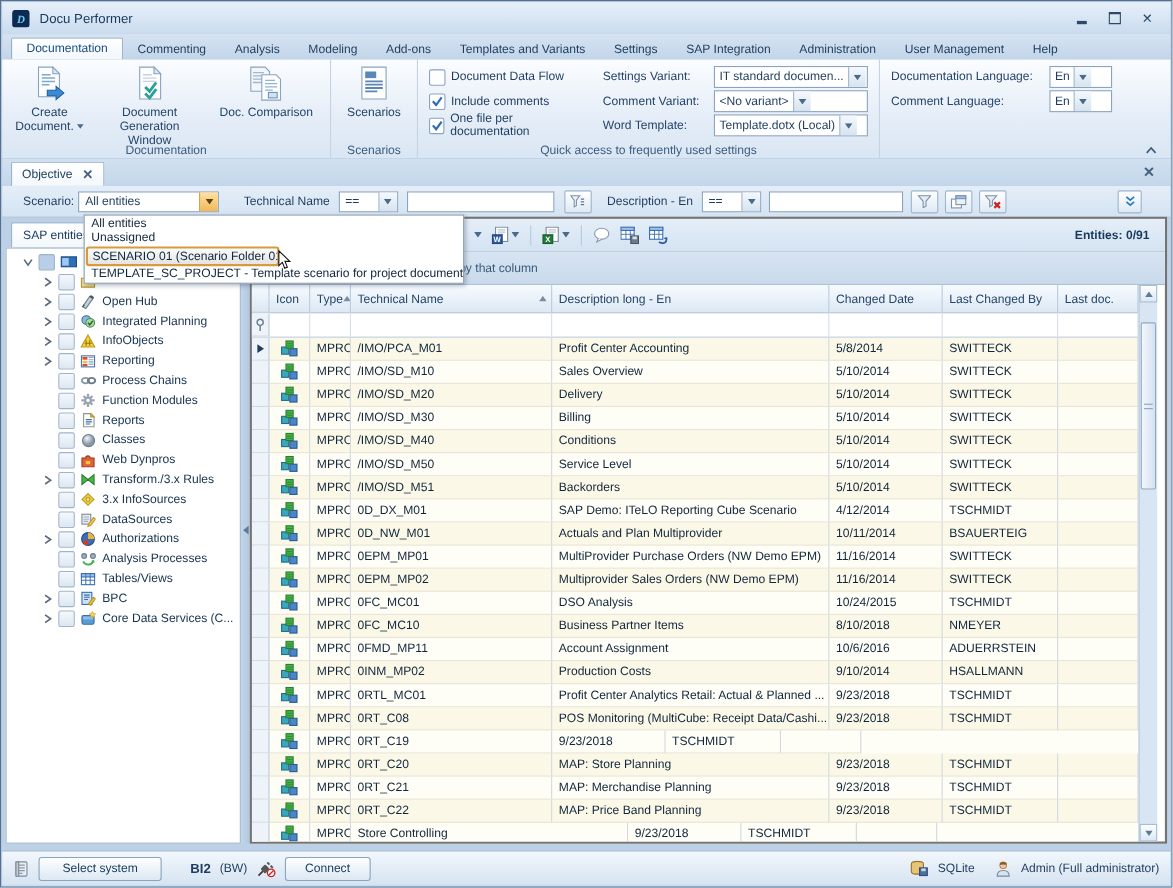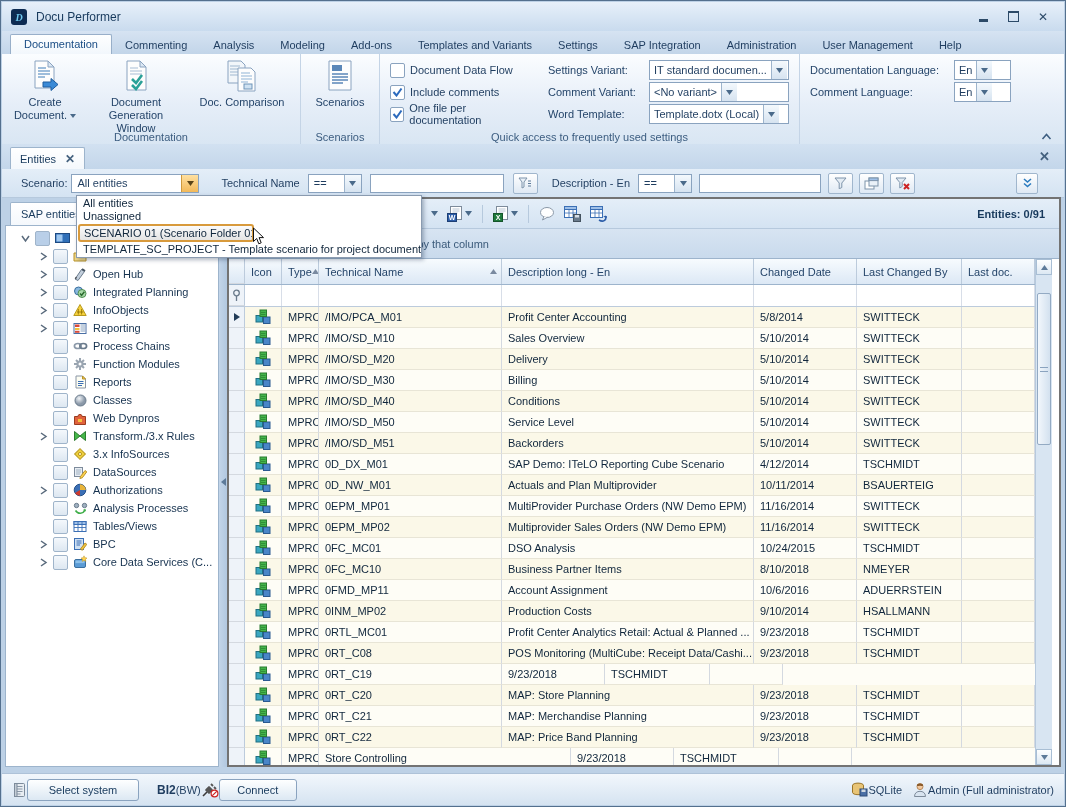--- a/index.html
+++ b/index.html
@@ -108,21 +108,21 @@
   .grip{width:8px;border-top:1px solid #8aa3bf;border-bottom:1px solid #8aa3bf;height:3px}
   
   .popup{position:absolute;left:75px;top:194px;width:344px;background:#fff;border:1px solid #8a9bb0;
          box-shadow:2px 2px 4px rgba(30,50,80,.35);z-index:50;padding:1px 0}
   .pitem{height:13px;line-height:13px;padding:0 0 0 6px;white-space:nowrap;overflow:hidden;color:#10263c}
   .pitem.hl{height:14px;line-height:14px;border:2px solid #d89a3c;border-radius:3px;margin:1px;width:168px;
             background:linear-gradient(#fbfbfb,#e4e4e4);padding-left:4px}
   .cursor{position:absolute;left:175px;top:31px;z-index:60}
   
   .statusbar{position:absolute;left:1px;right:1px;bottom:1px;height:32px;background:linear-gradient(#f2f7fc,#d5e3f1);
-             border-top:1px solid #aec2d8;display:flex;align-items:center;gap:0;padding:0 10px;box-sizing:border-box}
+             border-top:1px solid #aec2d8;display:flex;align-items:center;gap:8px;padding:0 10px;box-sizing:border-box}
   .sbtn2{font-family:"Liberation Sans",sans-serif;font-size:11px;color:#17395c;height:22px;min-width:112px;
          border:1px solid #8aa3bf;border-radius:3px;background:linear-gradient(#feffff,#dce8f3)}
   .sysname{font-weight:bold;font-size:12px}
   .spacer{flex:1}
 </style>
 </head>
 <body>
 
 <div class="app">
 
@@ -310,21 +310,21 @@
       <span class="ribbon-collapse">
         <svg width="11" height="7">
             <path d="M1.5 6l4-4.5 4 4.5" fill="none" stroke="#3c5d80" stroke-width="1.5"></path>
           </svg>
       </span>
     </div>
   </div>
 
   <div class="doctabs">
     <div class="dtab">
-      <span>Entities</span>
+      <span>Objective</span>
       <span class="tabx">✕</span>
     </div>
     <span class="panelx">✕</span>
   </div>
 
   <div class="filterbar">
     <span class="flabel" style="margin-left:19px">Scenario:</span>
     <div class="combo" style="width:128px;margin-left:4px">
       <span class="cval">All entities</span>
       <span class="cbtn orange">

